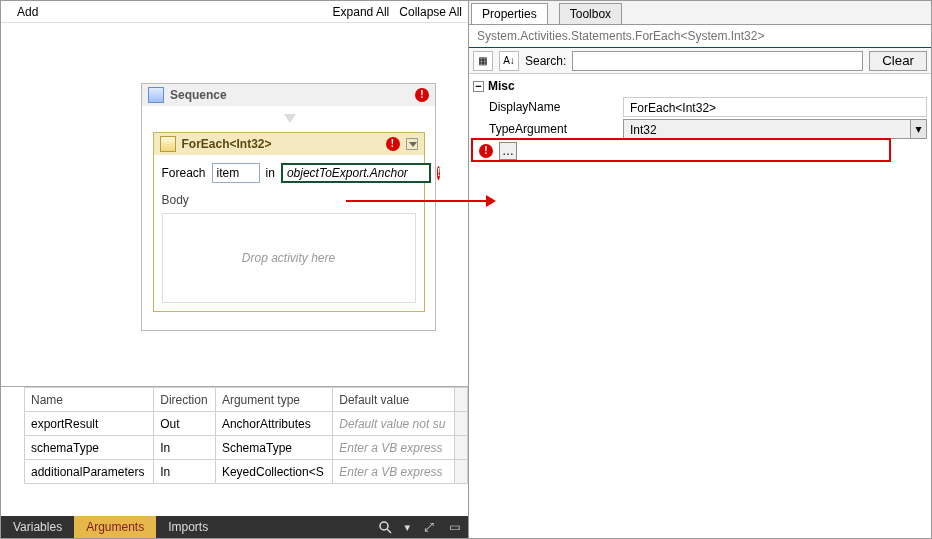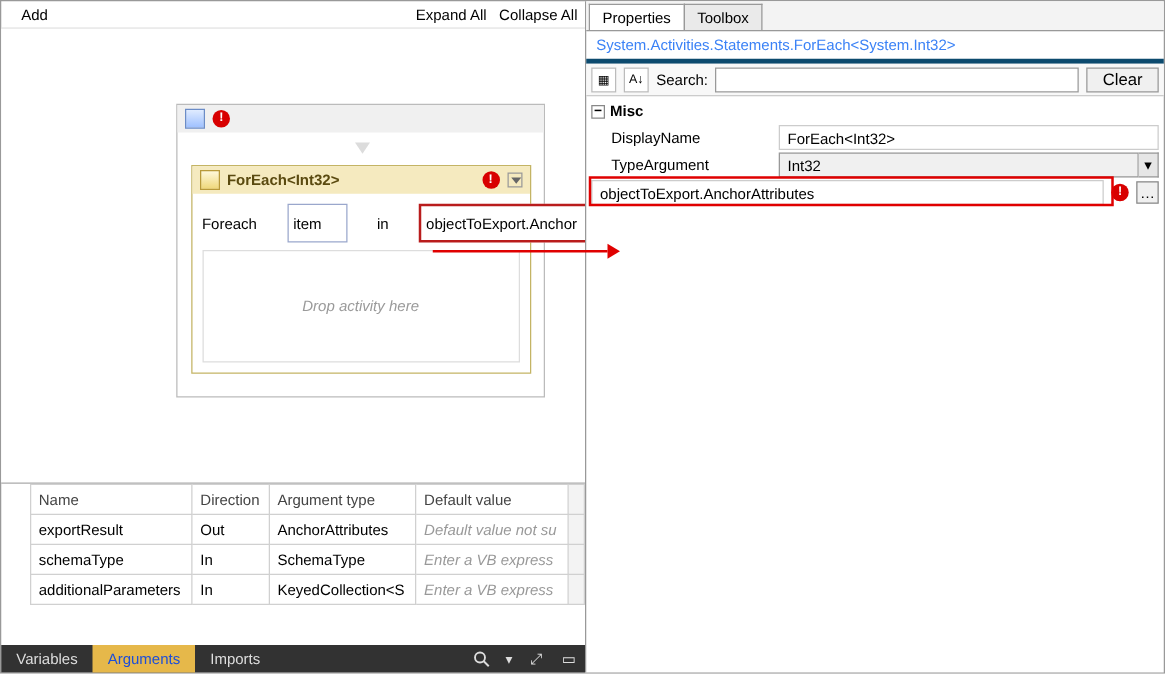--- a/index.html
+++ b/index.html
@@ -18,23 +18,23 @@
 .seq-header .title { flex: 1; color: #555; font-weight: 600; }
 .seq-body { padding: 8px 10px 18px 10px; display: flex; flex-direction: column; align-items: center; gap: 6px; }
 
 .chevron-down { width: 18px; height: 12px; position: relative; }
 .chevron-down::before { content:""; position:absolute; left:4px; top:0; border-left:6px solid transparent; border-right:6px solid transparent; border-top:9px solid #dcdcdc; }
 
 .foreach-box { width: 272px; border: 1px solid #c4b464; background: #fff; }
 .fe-header { background: #f5eabf; height: 22px; display: flex; align-items: center; padding: 0 6px; gap: 6px; }
 .fe-header .title { flex: 1; color: #5a4a10; font-weight: 600; }
 .fe-body { padding: 8px; }
-.fe-row { display:flex; align-items:center; gap:24px; }
-.fe-input { border: 1px solid #9aa7cc; height: 31px; padding: 0 4px; background:#fff; font-size:12px; }
-.fe-in { width: 150px; border:2px solid #b91c1c; }
+.fe-row { display:flex; align-items:center; gap:6px; }
+.fe-input { border: 1px solid #9aa7cc; height: 20px; padding: 0 4px; background:#fff; font-size:12px; }
+.fe-in { width: 150px; border:2px solid #14532d;font-style:italic; }
 .body-label { margin-top: 10px; color:#444; }
 .drop-zone { margin-top: 6px; height: 90px; border: 1px solid #ddd; display:flex; align-items:center; justify-content:center; color:#9a9a9a; font-style: italic; }
 
 .err-dot { width: 14px; height: 14px; border-radius: 50%; background:#d80000; color:#fff; font-size:10px; line-height:14px; text-align:center; font-weight:bold; }
 .collapse-caret { width:12px; height:12px; border:1px solid #999; position:relative; }
 .collapse-caret::before { content:""; position:absolute; left:2px; top:3px; border-left:4px solid transparent; border-right:4px solid transparent; border-bottom:5px solid #666; transform: rotate(180deg); }
 
 .icon16 { width:16px; height:16px; display:inline-block; }
 .icon-seq { background: linear-gradient(#e0ecff,#9ec0ff); border:1px solid #6b8cc7; }
 .icon-fe { background: linear-gradient(#fef8da,#efd87a); border:1px solid #b89a3a; }
@@ -44,31 +44,31 @@
 .args-grid table { width: 100%; border-collapse: collapse; }
 .args-grid th, .args-grid td { border: 1px solid #d0d0d0; padding: 3px 6px; text-align:left; height: 24px; background:#fff; }
 .args-grid th { background:#fff; font-weight:400; color:#444; }
 .args-grid td.ph { color:#999; font-style: italic; }
 .args-grid .col-scroll { width: 12px; background:#f3f3f3; }
 .args-grid .hilite { outline: 2px solid #e00000; outline-offset:-2px; }
 
 
 .bottom-tabs { height: 22px; background:#323232; display:flex; align-items:stretch; color:#ddd; }
 .bottom-tabs .tab { padding: 0 12px; display:flex; align-items:center; cursor:pointer; }
-.bottom-tabs .tab.sel { background:#e6b84a; color:#1d4ed8; }
+.bottom-tabs .tab.sel { background:#e6b84a; color:#7f1d1d; }
 .bottom-tabs .spacer { flex:1; }
 .bottom-tabs .iconbtn { width:26px; display:flex; align-items:center; justify-content:center; color:#ddd; }
 
 
 .right-pane { flex:1; display:flex; flex-direction:column; }
-.tab-row { height: 24px; display:flex; align-items:flex-end; padding-left:2px; gap:0; border-bottom:1px solid #999; background:#f3f3f3; }
+.tab-row { height: 24px; display:flex; align-items:flex-end; padding-left:2px; gap:12px; border-bottom:1px solid #999; background:#f3f3f3; }
 .tab-row .ptab { border:1px solid #999; border-bottom:none; padding:3px 10px; margin-right:-1px; background:#fff; font-size:12px; cursor:pointer; }
 .tab-row .ptab.inactive { background:#eaeaea; }
 
-.type-line { padding: 4px 8px; border-bottom: 4px solid #0c4a6e; color:#3b82f6; font-size:12px; }
+.type-line { padding: 4px 8px; border-bottom: 1px solid #0c4a6e; color:#737373; font-size:12px; }
 
 .search-row { height: 26px; display:flex; align-items:center; gap:6px; padding:2px 4px; border-bottom:1px solid #ccc; background:#f8f8f8; }
 .search-row .sortbtn { width:20px; height:20px; border:1px solid #bbb; display:flex; align-items:center; justify-content:center; background:#fff; font-size:10px; cursor:pointer; }
 .search-row input { flex:1; height:20px; border:1px solid #999; padding:0 4px; }
 .search-row .clearbtn { height:20px; border:1px solid #999; background:#f0f0f0; padding:0 12px; cursor:pointer;text-align:right; }
 
 .propgrid { flex:1; padding: 2px 4px; overflow:auto; position:relative; }
 .cat-row { display:flex; align-items:center; gap:4px; font-weight:bold; height:20px; }
 .cat-row .minus { width:11px; height:11px; border:1px solid #888; text-align:center; line-height:9px; font-size:11px; }
 .prow { display:flex; align-items:center; height:22px; }
@@ -95,40 +95,42 @@
       <span class="link">Add</span>
       <span class="spacer"></span>
       <span class="link">Expand All</span>
       <span class="link">Collapse All</span>
     </div>
 
     <div class="designer-canvas">
       <div class="sequence-box">
         <div class="seq-header">
           <span class="icon16 icon-seq"></span>
+          <span class="title">Sequence</span>
           <span class="err-dot">!</span>
         </div>
         <div class="seq-body">
           <div class="chevron-down"></div>
 
           <div class="foreach-box">
             <div class="fe-header">
               <span class="icon16 icon-fe"></span>
               <span class="title">ForEach&lt;Int32&gt;</span>
               <span class="err-dot">!</span>
               <span class="collapse-caret"></span>
             </div>
             <div class="fe-body">
               <div class="fe-row">
                 <span>Foreach</span>
                 <input class="fe-input" style="width: 48px;" value="item">
                 <span>in</span>
                 <input class="fe-input fe-in" value="objectToExport.Anchor" style="">
                 <span class="err-dot">!</span>
               </div>
+              <div class="body-label">Body</div>
               <div class="drop-zone">
                 <span>Drop activity here</span>
               </div>
             </div>
           </div>
 
         </div>
       </div>
     </div>
 
@@ -207,21 +209,20 @@
       <div class="prow">
         <div class="pname">DisplayName</div>
         <div class="pval">ForEach&lt;Int32&gt;</div>
       </div>
       <div class="prow">
         <div class="pname">TypeArgument</div>
         <div class="pval sel">Int32</div>
         <div class="dd">▾</div>
       </div>
       <div class="prow" id="values-row">
-        <div class="pval">objectToExport.AnchorAttributes</div>
         <span class="err-dot" style="margin-left:6px">!</span>
         <span class="ell">…</span>
       </div>
       <div class="values-hilite" id="values-hilite" style="left: 2px; top: 64px; width: 420px; height: 24px;"></div>
     </div>
   </div>
 
   <svg class="red-arrow" style="left:345px; top:190px; width:150px; height:20px;">
     <line x1="0" y1="10" x2="140" y2="10"></line>
     <polygon points="140,4 150,10 140,16"></polygon>

